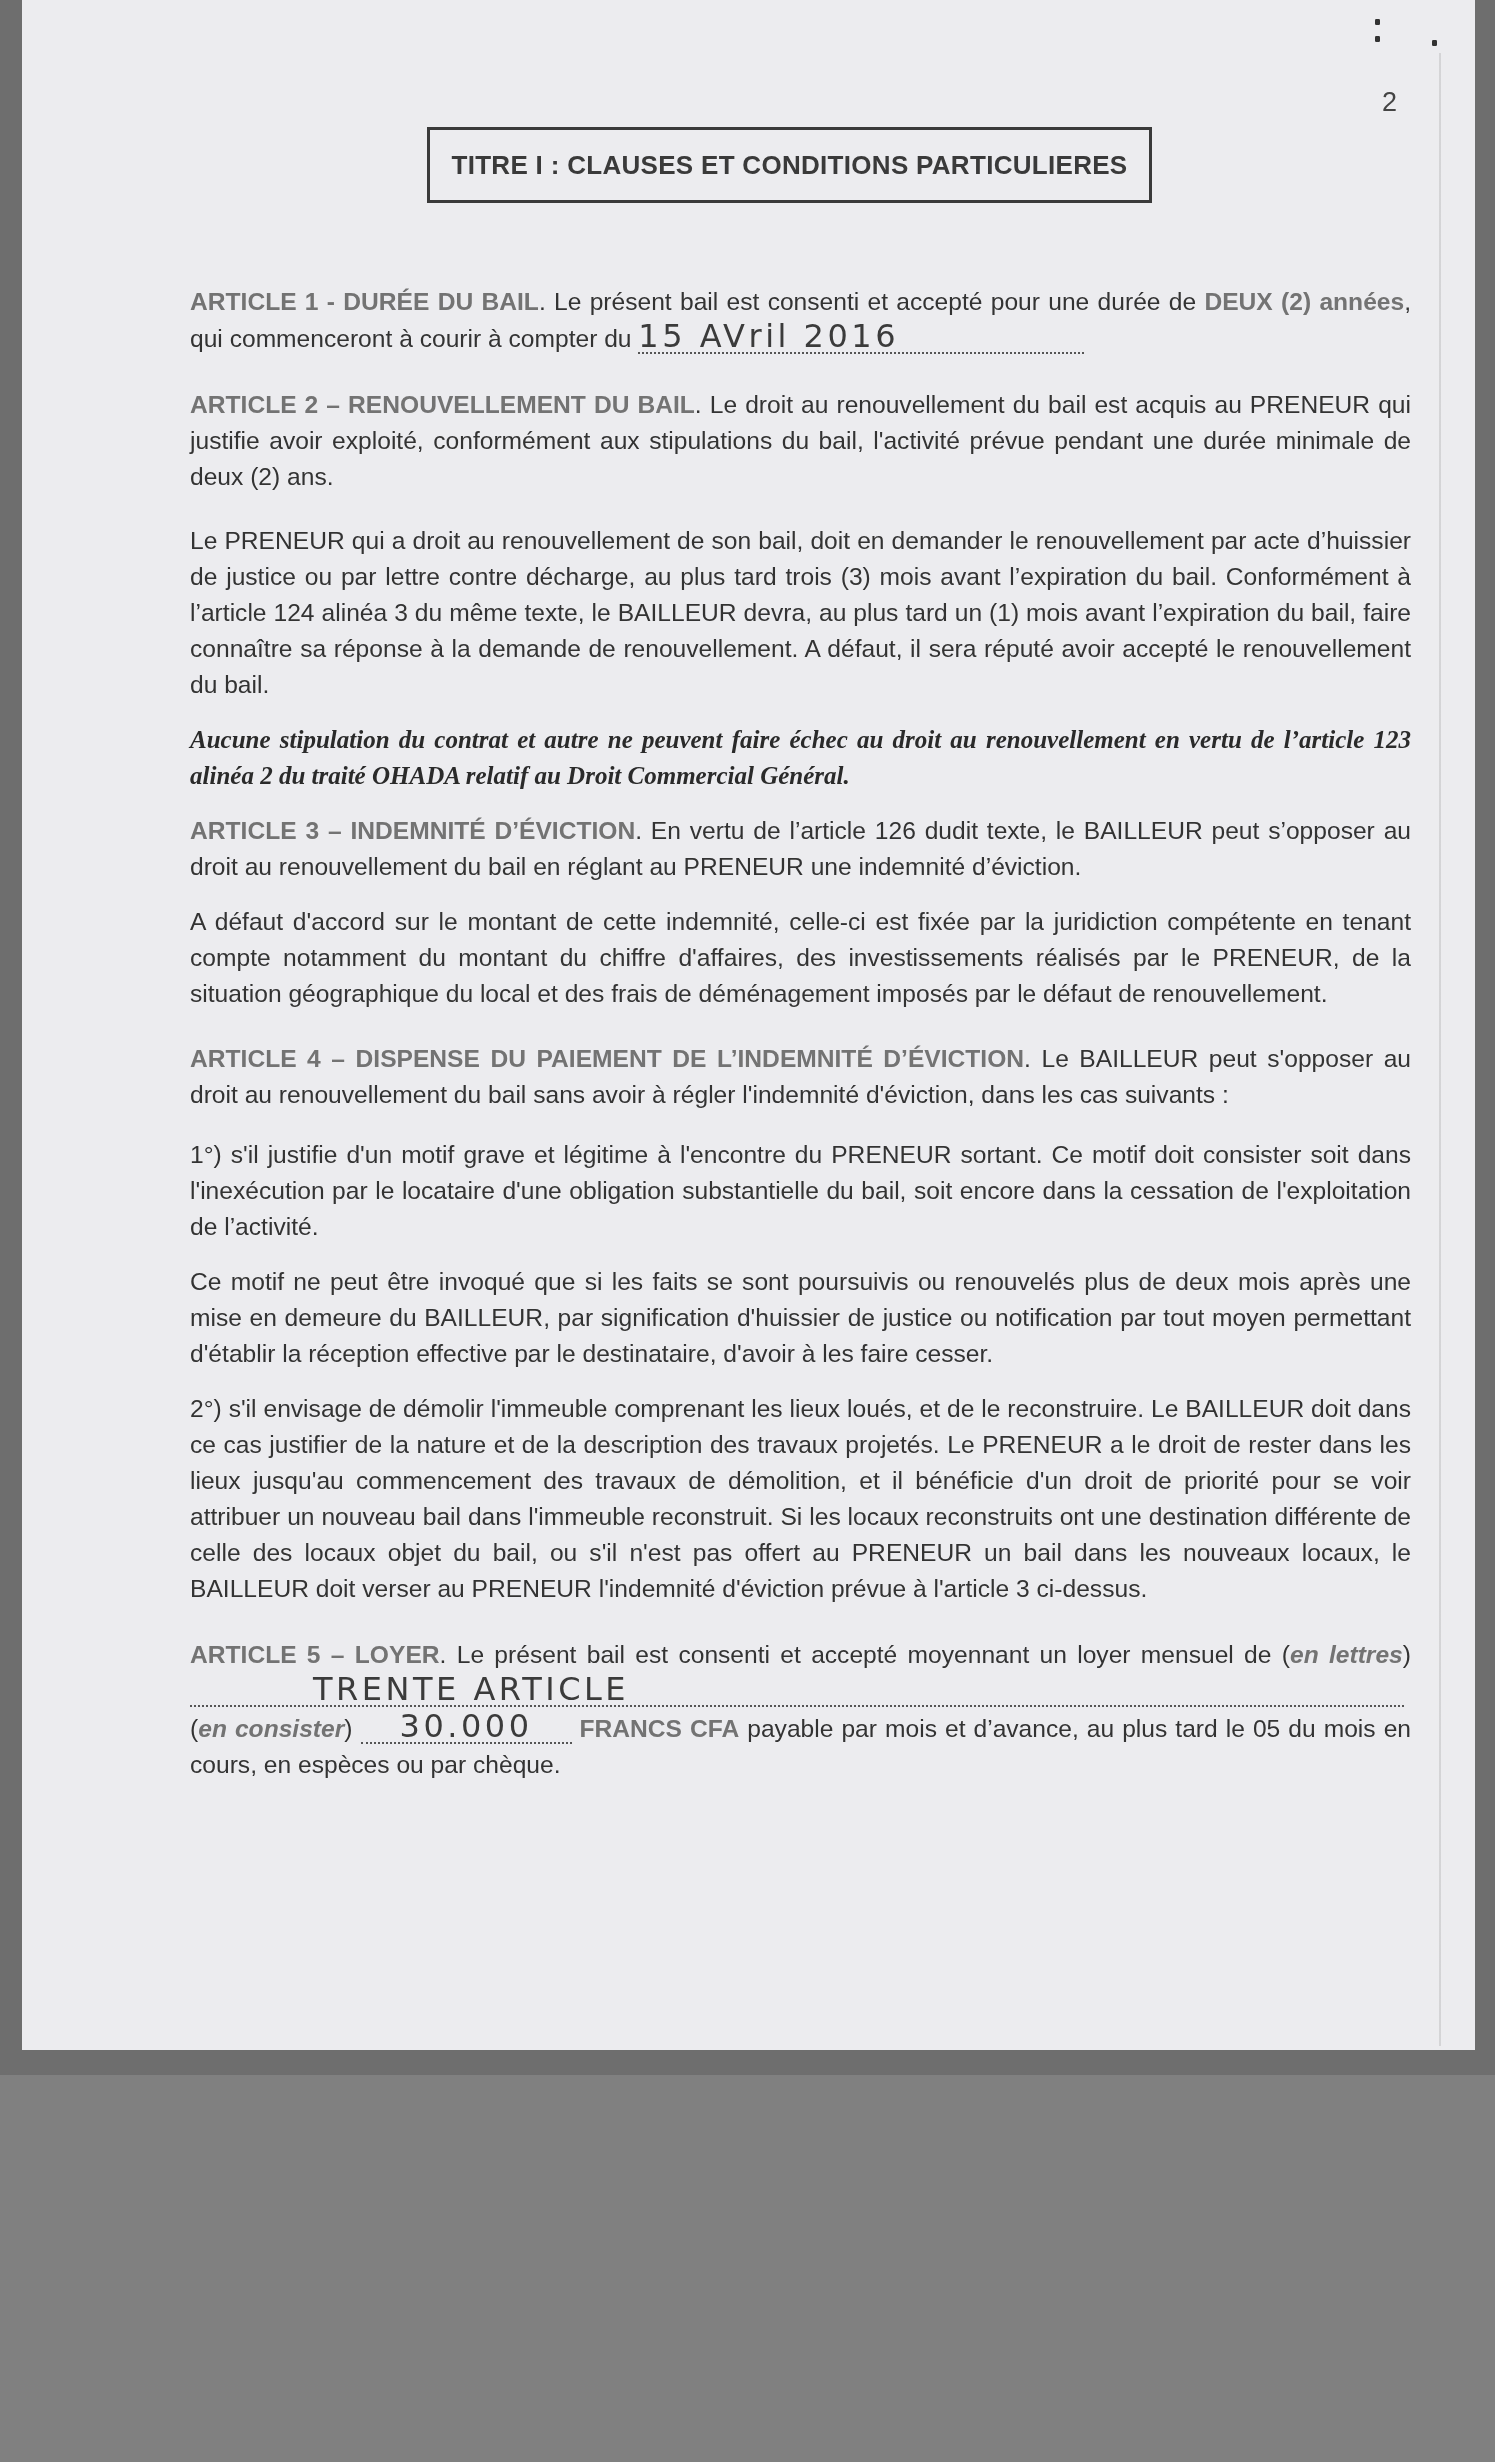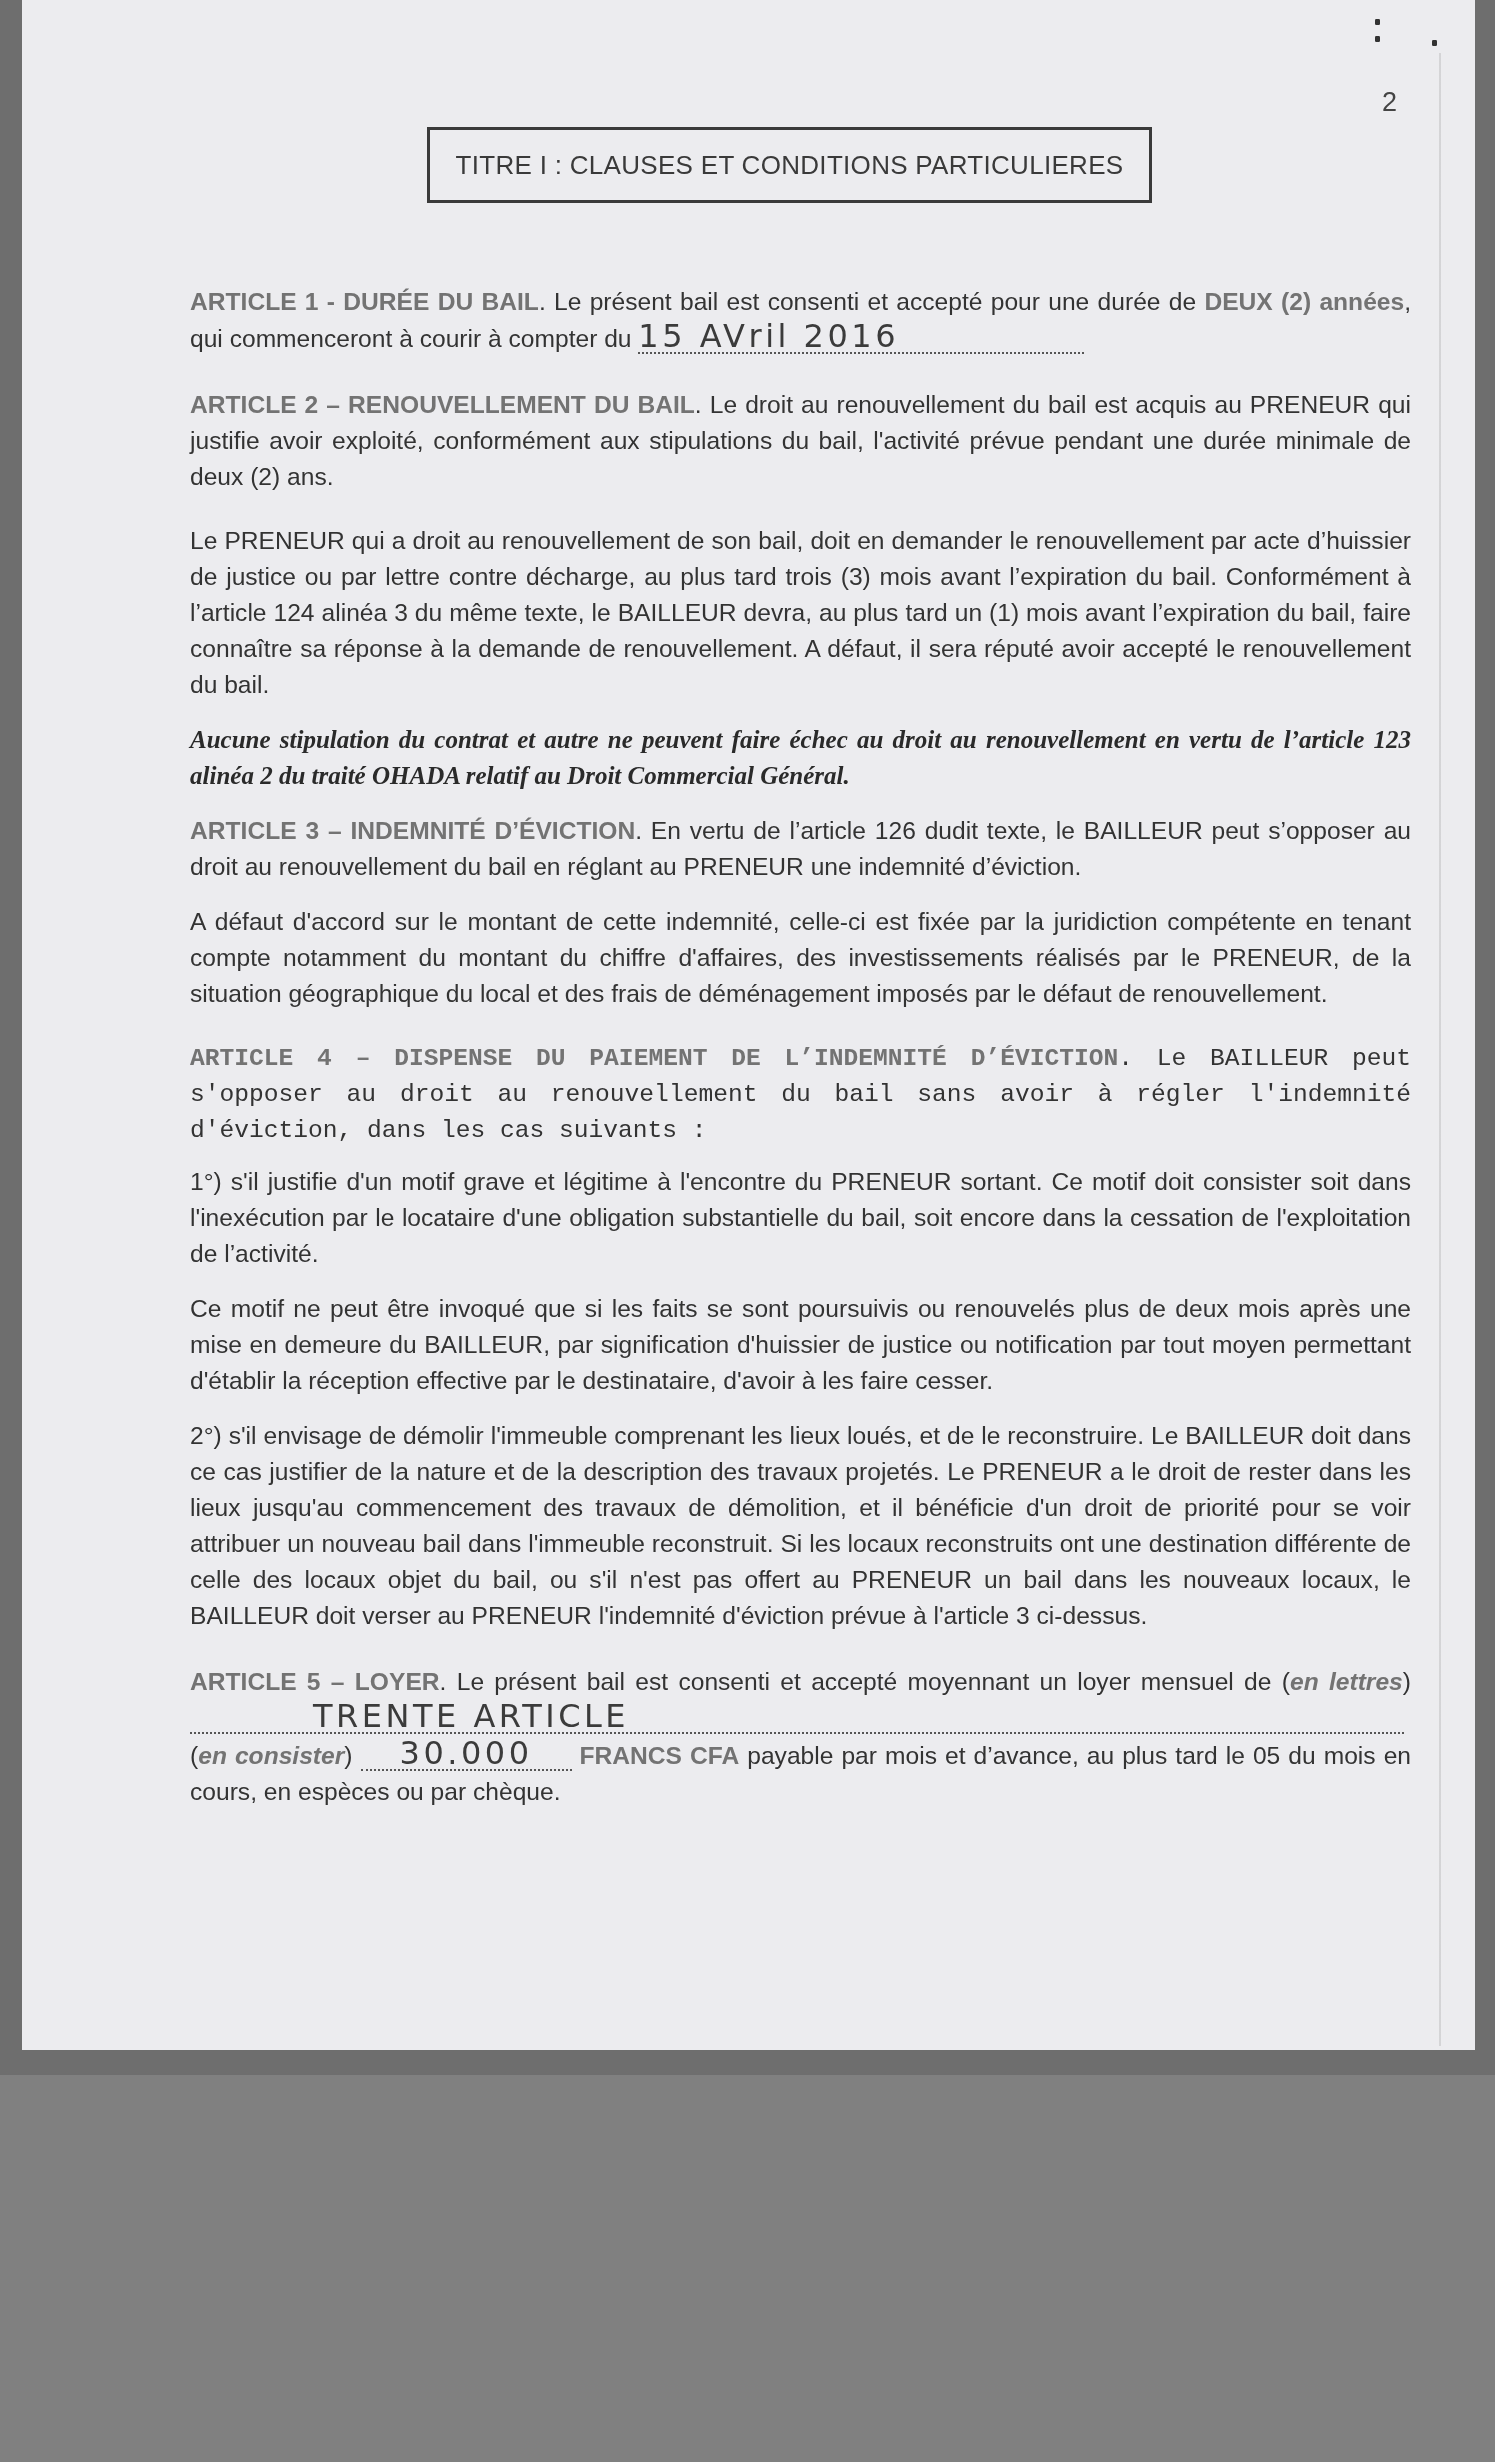--- a/index.html
+++ b/index.html
@@ -24,21 +24,21 @@
   .staple { position:absolute; width:4.7px; height:5.9px; background:#333; border-radius:1.2px; }
   .page-number {
     position:absolute; left:1360px; top:87px; font-size:27px; color:#444;
   }
   .title-box {
     position:absolute; left:405px; top:127px; width:725px; height:76px;
     border:3.5px solid #3a3a3a; box-sizing:border-box;
     display:flex; align-items:center; justify-content:center;
   }
   .title-box span {
-    font-size:26px; font-weight:normal; color:#3a3a3a; letter-spacing:0.3px;
+    font-size:26px; font-weight:bold; color:#3a3a3a; letter-spacing:0.3px;
   }
   .content {
     position:absolute; left:168px; top:284px; width:1221px;
     font-size:24.6px; line-height:36px; color:#333;
     text-align:justify;
   }
   .content p { margin:0 0 19px 0; }
   .content b { color:#737373; }
   .italic-clause {
     font-family:"Liberation Serif", serif; font-style:italic; font-weight:bold;
@@ -83,21 +83,21 @@
     </p>
     <p style="margin-top:28px;">Le PRENEUR qui a droit au renouvellement de son bail, doit en demander le renouvellement par acte d’huissier de justice ou par lettre contre décharge, au plus tard trois (3) mois avant l’expiration du bail. Conformément à l’article 124 alinéa 3 du même texte, le BAILLEUR devra, au plus tard un (1) mois avant l’expiration du bail, faire connaître sa réponse à la demande de renouvellement. A défaut, il sera réputé avoir accepté le renouvellement du bail.</p>
     <p class="italic-clause">Aucune stipulation du contrat et autre ne peuvent faire échec au droit au renouvellement en vertu de l’article 123 alinéa 2 du traité OHADA relatif au Droit Commercial Général.</p>
 
     <p>
       <b>ARTICLE 3 – INDEMNITÉ D’ÉVICTION</b><span>. En vertu de l’article 126 dudit texte, le BAILLEUR peut s’opposer au droit au renouvellement du bail en réglant au PRENEUR une indemnité d’éviction.</span>
     </p>
     <p>A défaut d'accord sur le montant de cette indemnité, celle-ci est fixée par la juridiction compétente en tenant compte notamment du montant du chiffre d'affaires, des investissements réalisés par le PRENEUR, de la situation géographique du local et des frais de déménagement imposés par le défaut de renouvellement.</p>
     <div class="gap"></div>
 
-    <p style="margin-bottom:15px;font-family:Liberation Mono, monospace;">
+    <p style="margin-bottom:24px;">
       <b>ARTICLE 4 – DISPENSE DU PAIEMENT DE L’INDEMNITÉ  D’ÉVICTION</b><span>. Le BAILLEUR peut s'opposer au droit au renouvellement du bail sans avoir à régler l'indemnité d'éviction, dans les cas suivants :</span>
     </p>
     <p>1°) s'il justifie d'un motif grave et légitime à l'encontre du PRENEUR sortant. Ce motif doit consister soit dans l'inexécution par le locataire d'une obligation substantielle du bail, soit encore dans la cessation de l'exploitation de l’activité.</p>
     <p>Ce motif ne peut être invoqué que si les faits se sont poursuivis ou renouvelés plus de deux mois après une mise en demeure du BAILLEUR, par signification d'huissier de justice ou notification par tout moyen permettant d'établir la réception effective par le destinataire, d'avoir à les faire cesser.</p>
     <p>2°) s'il envisage de démolir l'immeuble comprenant les lieux loués, et de le reconstruire. Le BAILLEUR doit dans ce cas justifier de la nature et de la description des travaux projetés. Le  PRENEUR a le droit de rester dans les lieux jusqu'au commencement des travaux de démolition, et il bénéficie d'un droit de priorité pour se voir attribuer un nouveau bail dans l'immeuble reconstruit. Si les locaux reconstruits ont une destination différente de celle des locaux objet du bail, ou s'il n'est pas offert au PRENEUR un bail dans les nouveaux locaux, le BAILLEUR doit verser au PRENEUR l'indemnité d'éviction prévue à l'article 3 ci-dessus.</p>
     <div class="gap"></div>
 
     <p>
       <b>ARTICLE 5 – LOYER</b><span>. Le présent bail est consenti et accepté moyennant un loyer mensuel de (</span><b><i>en lettres</i></b><span>)</span>
       <span class="hand letters-field">TRENTE ARTICLE</span>

